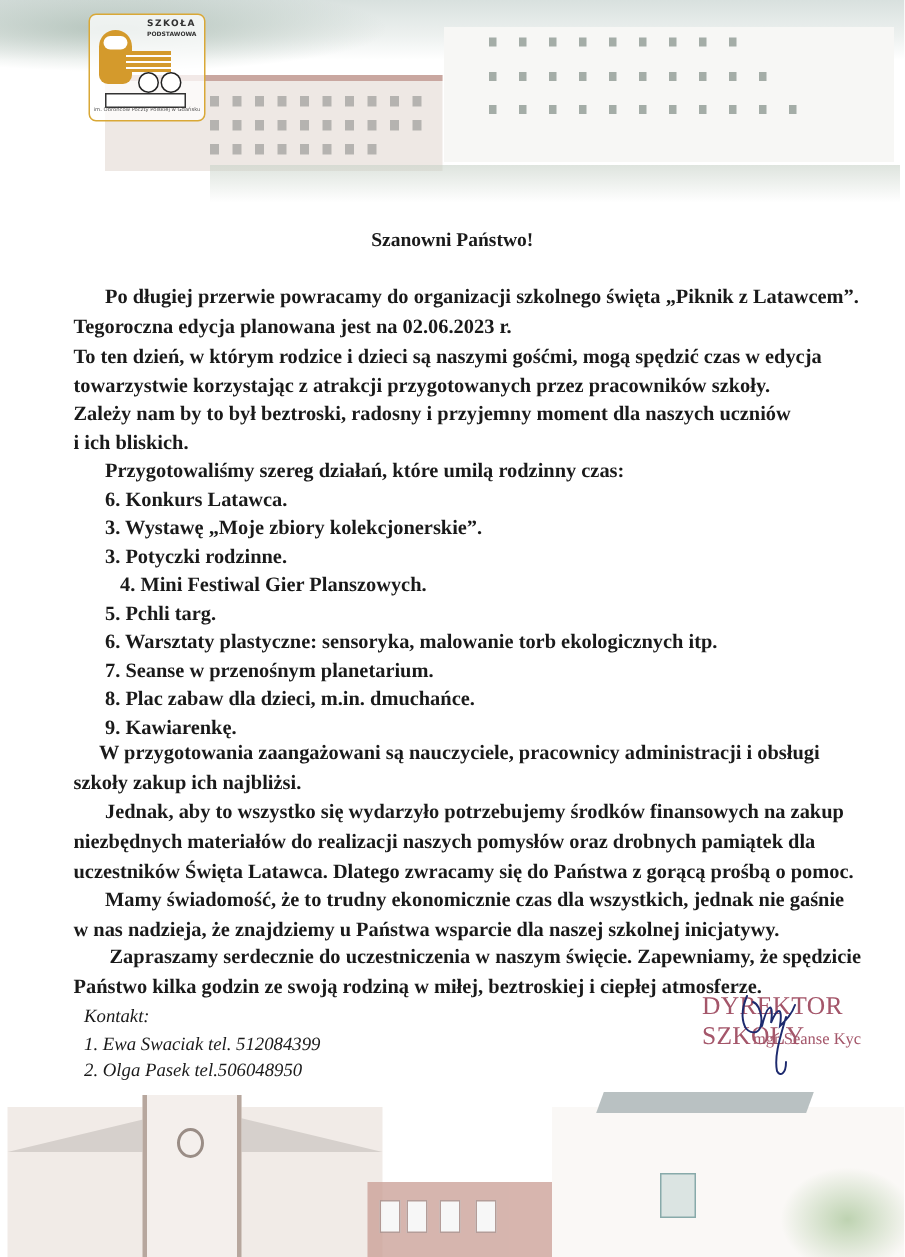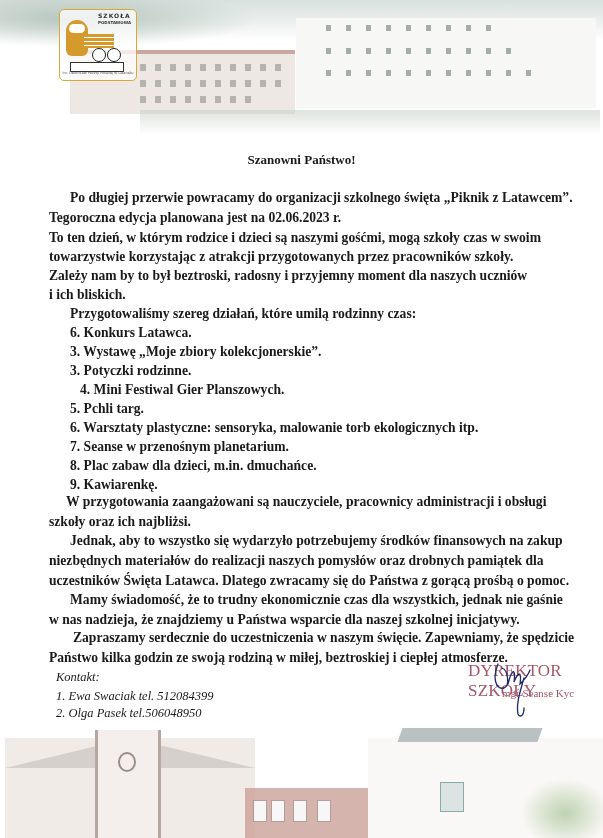--- a/index.html
+++ b/index.html
@@ -151,40 +151,40 @@
   <div class="logo-book"></div>
   <div class="logo-t1">SZKOŁA</div>
   <div class="logo-t2">PODSTAWOWA</div>
   <div class="logo-t3">im. Obrońców Poczty Polskiej w Gdańsku</div>
 </div>
 
 <div class="title">Szanowni Państwo!</div>
 
 <div class="line" style="left:70px;top:190px">Po długiej przerwie powracamy do organizacji szkolnego święta „Piknik z Latawcem”.</div>
 <div class="line" style="left:49px;top:210px">Tegoroczna edycja planowana jest na 02.06.2023 r.</div>
-<div class="line" style="left:49px;top:230px">To ten dzień, w którym rodzice i dzieci są naszymi gośćmi, mogą szkoły czas w swoim</div>
+<div class="line" style="left:49px;top:230px">To ten dzień, w którym rodzice i dzieci są naszymi gośćmi, mogą spędzić czas w edycja</div>
 <div class="line" style="left:49px;top:249px">towarzystwie korzystając z atrakcji przygotowanych przez pracowników szkoły.</div>
 <div class="line" style="left:49px;top:268px">Zależy nam by to był beztroski, radosny i przyjemny moment dla naszych uczniów</div>
 <div class="line" style="left:49px;top:287px">i ich bliskich.</div>
 <div class="line" style="left:70px;top:306px">Przygotowaliśmy szereg działań, które umilą rodzinny czas:</div>
 
 <div>
   <div class="line" style="left:70px;top:325px">6. Konkurs Latawca.</div>
   <div class="line" style="left:70px;top:344px">3. Wystawę „Moje zbiory kolekcjonerskie”.</div>
   <div class="line" style="left:70px;top:363px">3. Potyczki rodzinne.</div>
   <div class="line" style="left:80px;top:382px">4. Mini Festiwal Gier Planszowych.</div>
   <div class="line" style="left:70px;top:401px">5. Pchli targ.</div>
   <div class="line" style="left:70px;top:420px">6. Warsztaty plastyczne: sensoryka, malowanie torb ekologicznych itp.</div>
   <div class="line" style="left:70px;top:439px">7. Seanse w przenośnym planetarium.</div>
   <div class="line" style="left:70px;top:458px">8. Plac zabaw dla dzieci, m.in. dmuchańce.</div>
   <div class="line" style="left:70px;top:477px">9. Kawiarenkę.</div>
 </div>
 
 <div class="line" style="left:66px;top:494px">W przygotowania zaangażowani są nauczyciele, pracownicy administracji i obsługi</div>
-<div class="line" style="left:49px;top:514px">szkoły oraz ich najbliżsi.</div>
+<div class="line" style="left:49px;top:514px">szkoły zakup ich najbliżsi.</div>
 <div class="line" style="left:70px;top:533px">Jednak, aby to wszystko się wydarzyło potrzebujemy środków finansowych na zakup</div>
 <div class="line" style="left:49px;top:553px">niezbędnych materiałów do realizacji naszych pomysłów oraz drobnych pamiątek dla</div>
 <div class="line" style="left:49px;top:573px">uczestników Święta Latawca. Dlatego zwracamy się do Państwa z gorącą prośbą o pomoc.</div>
 <div class="line" style="left:70px;top:592px">Mamy świadomość, że to trudny ekonomicznie czas dla wszystkich, jednak nie gaśnie</div>
 <div class="line" style="left:49px;top:612px">w nas nadzieja, że znajdziemy u Państwa wsparcie dla naszej szkolnej inicjatywy.</div>
 <div class="line" style="left:73px;top:630px">Zapraszamy serdecznie do uczestniczenia w naszym święcie. Zapewniamy, że spędzicie</div>
 <div class="line" style="left:49px;top:650px">Państwo kilka godzin ze swoją rodziną w miłej, beztroskiej i ciepłej atmosferze.</div>
 
 <div class="ftr-photo">
   <div class="old-bldg">

